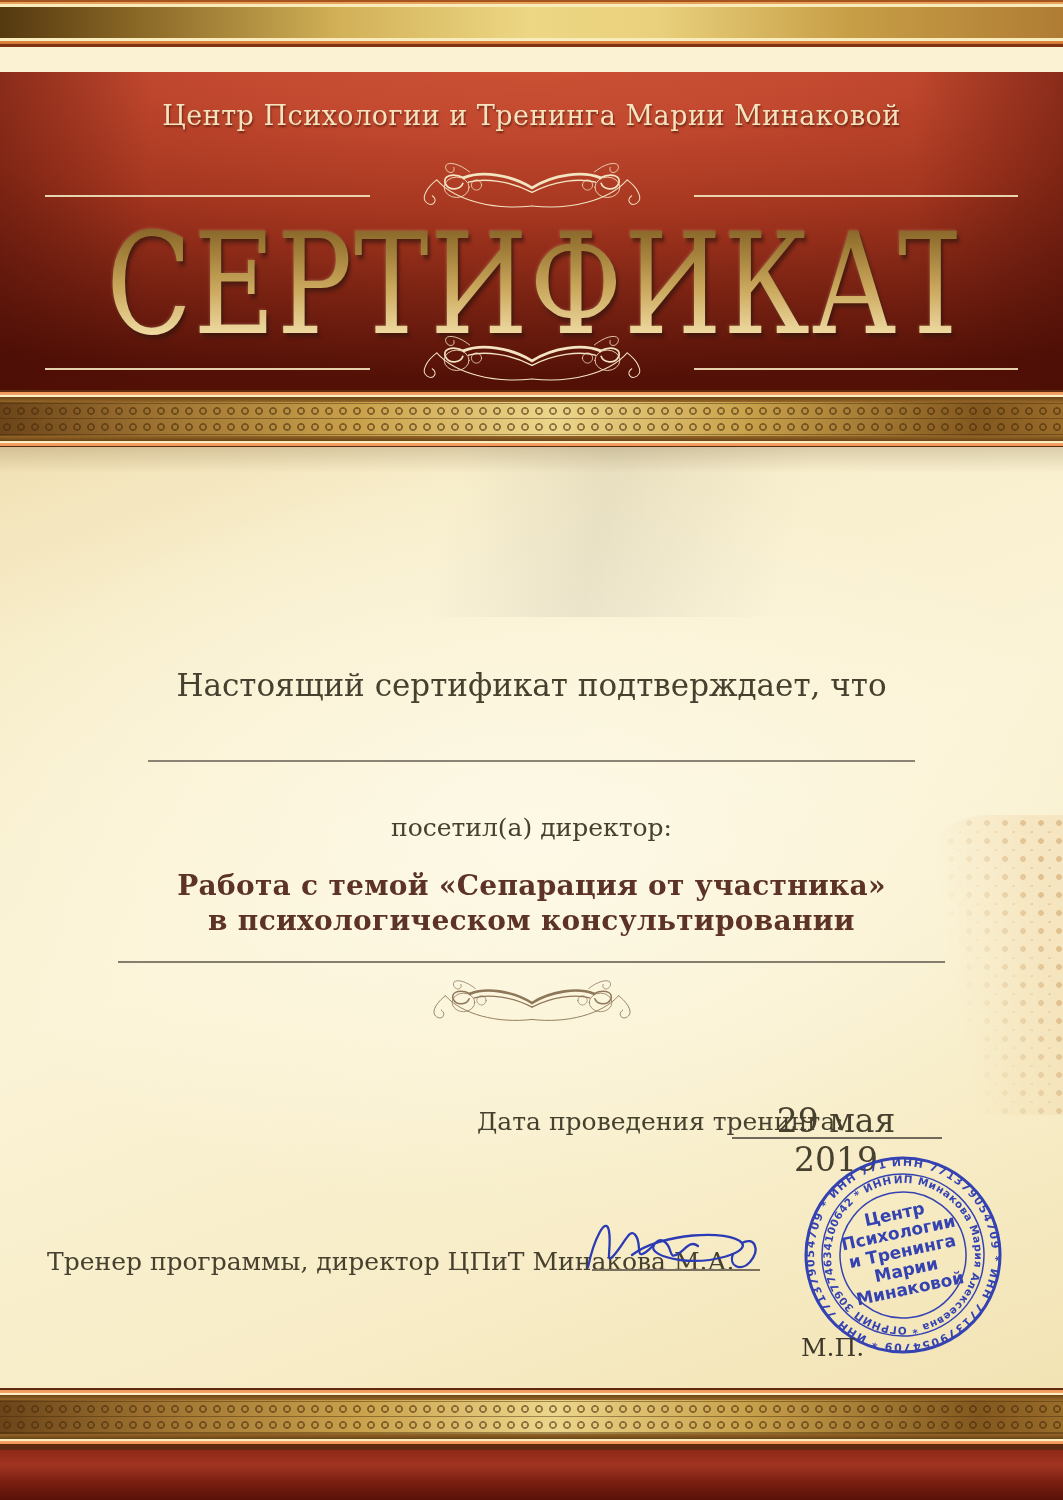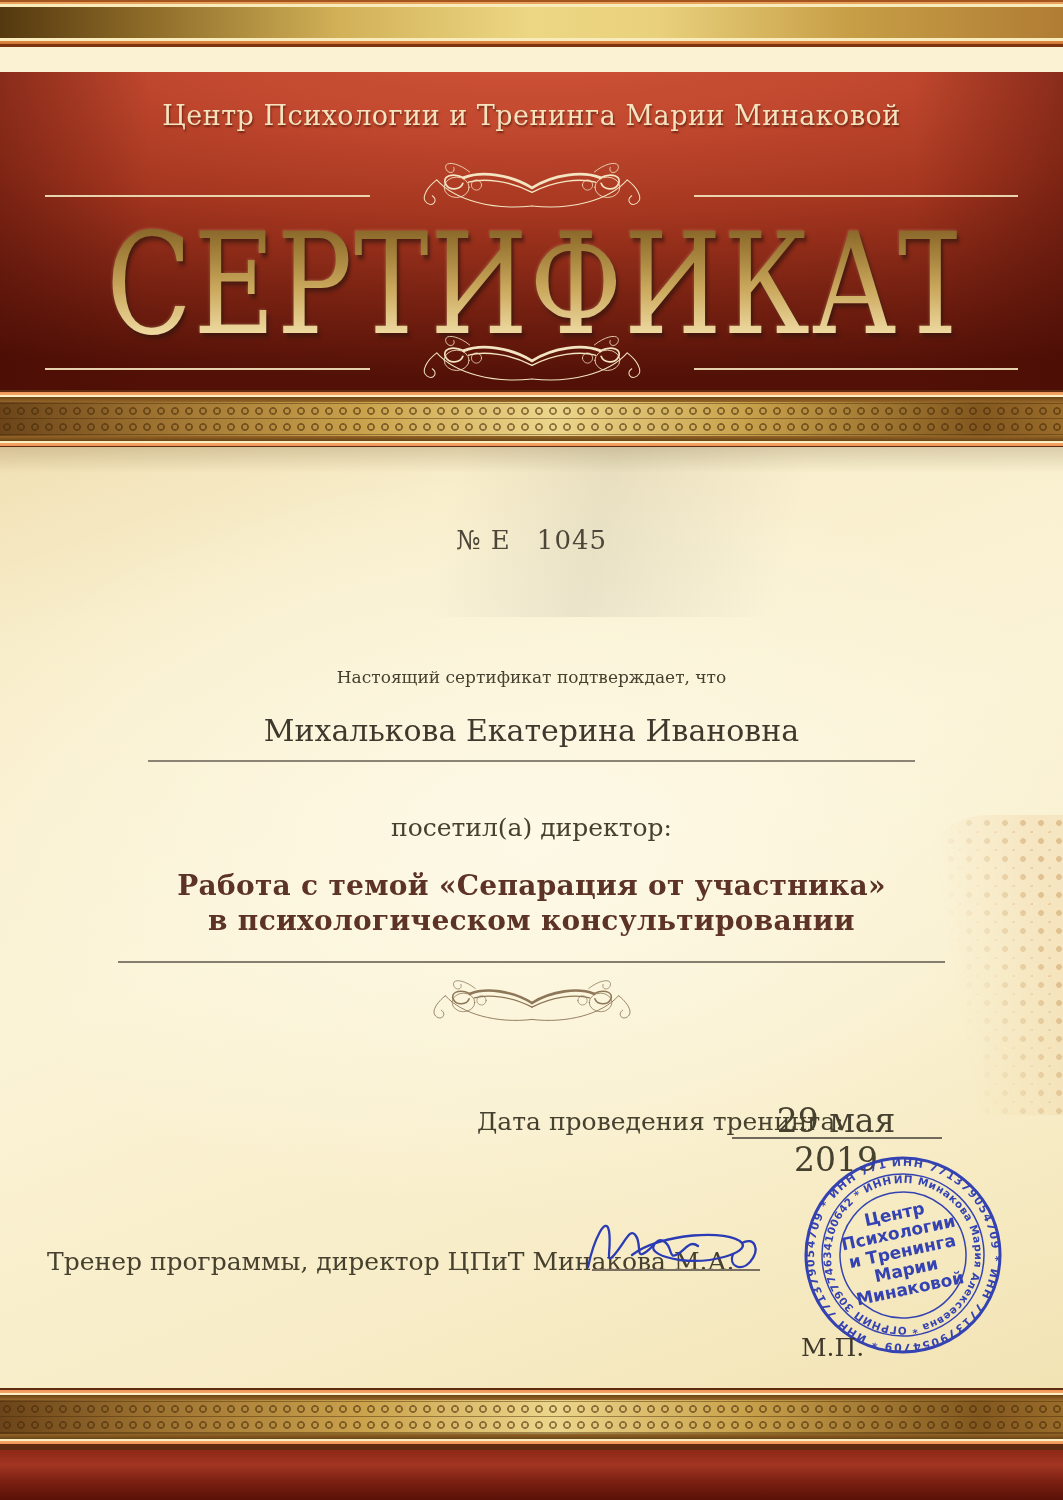--- a/index.html
+++ b/index.html
@@ -111,21 +111,21 @@
       radial-gradient(circle at 8px 8px, #e0bf8e 2.6px, rgba(0,0,0,0) 3.2px),
       radial-gradient(circle at 17px 18px, #e8cfa4 1.8px, rgba(0,0,0,0) 2.4px);
     background-size:18px 18px,18px 18px,18px 18px;
     -webkit-mask-image:linear-gradient(38deg,#000 12%,rgba(0,0,0,0) 62%);
             mask-image:linear-gradient(38deg,#000 12%,rgba(0,0,0,0) 62%);
     opacity:.8;
   }
   .txt{position:absolute; left:0; width:100%; text-align:center; color:#46402f;}
   #cert-number{top:78px; font-size:26px; color:#4e4739; letter-spacing:1px;}
   #cert-number .gap{display:inline-block; width:26px;}
-  #confirm-text{top:220px; font-size:17px;}
+  #confirm-text{top:220px; font-size:31px;}
   #participant-name{top:266px; font-size:30px; color:#3e382d;}
   .rule{position:absolute; height:2px; background:#8b8374;}
   #name-rule{left:148px; top:313px; width:767px;}
   #name-caption{top:320px; font-size:17px; color:#5a5342;}
   #attended-text{top:366px; font-size:25px;}
   .course{font-weight:bold; color:#5c3326; font-size:28px; letter-spacing:.3px;}
   #course-line1{top:422px;}
   #course-line2{top:457px;}
   #course-rule{left:118px; top:514px; width:827px; background:#857d6e;}
   #flourish-body{position:absolute; left:0; top:526px; width:100%; text-align:center;}
@@ -199,26 +199,22 @@
   </div>
 
   <div id="gold-band-top" class="gold-band">
     <div class="pattern"></div>
   </div>
 
   <div id="body">
     <div id="dots-right" class="dots"></div>
     <div id="dots-bottom-left" class="dots"></div>
 
-    <div id="cert-number" class="txt">
-      <span>№ Е</span><span class="gap"></span><span>1045</span>
-    </div>
 
     <div id="confirm-text" class="txt">Настоящий сертификат подтверждает, что</div>
-    <div id="participant-name" class="txt">Михалькова Екатерина Ивановна</div>
     <div id="name-rule" class="rule"></div>
     <div id="attended-text" class="txt">посетил(а) директор:</div>
 
     <div id="course-line1" class="txt course">Работа с темой «Сепарация от участника»</div>
     <div id="course-line2" class="txt course">в психологическом консультировании</div>
     <div id="course-rule" class="rule"></div>
 
     <div id="flourish-body">
       <svg viewBox="0 0 520 120">
           <use href="#flour"></use>

